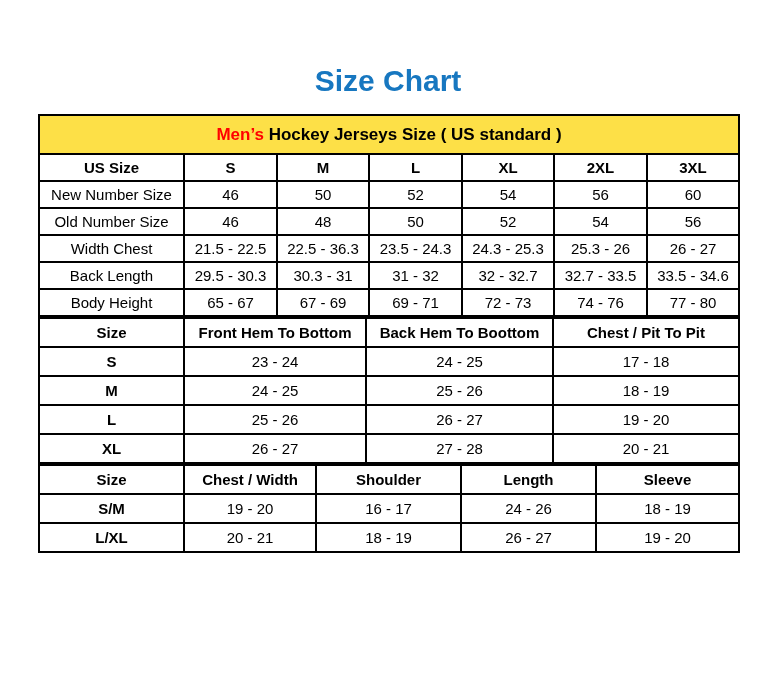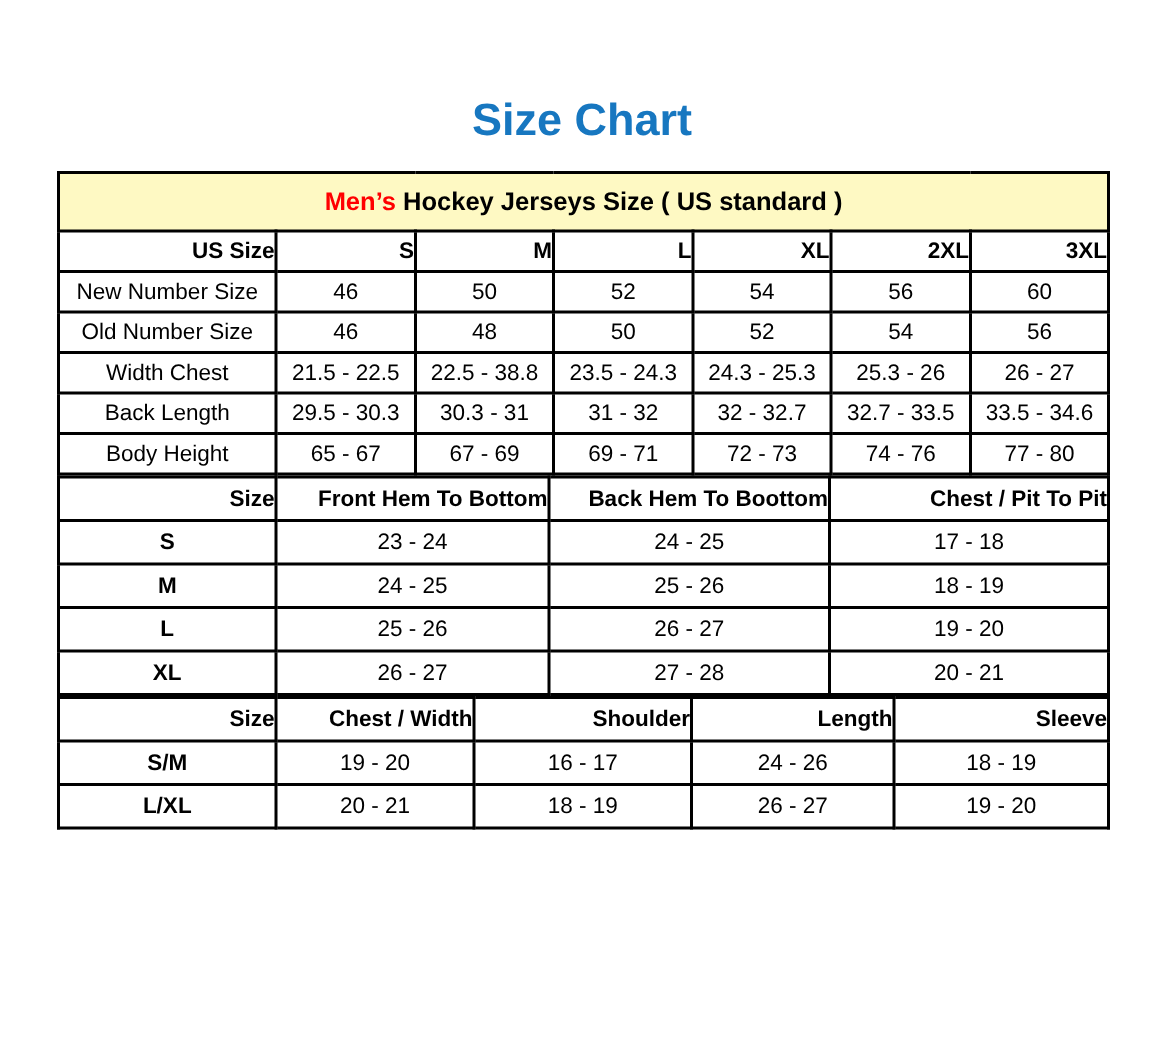--- a/index.html
+++ b/index.html
@@ -41,29 +41,29 @@
   table.tbl td, table.tbl th {
     border: 2px solid #000000;
     padding: 0;
     text-align: center;
     vertical-align: middle;
     font-size: 15px;
     overflow: hidden;
     white-space: nowrap;
   }
   tr.banner td {
-    background: #fef9c3;
+    background: #fde047;
     font-weight: bold;
     font-size: 17px;
   }
   .mens tr.banner td   { height: 37px; }
   .womens tr.banner td { height: 35px; }
   .youth tr.banner td  { height: 28px; }
   .accent { color: #ff0000; }
-  tr.head th { font-weight: bold; text-align: right; }
+  tr.head th { font-weight: bold; }
   .mens tr   { height: 27px; }
   .womens tr { height: 29px; }
   .youth tr  { height: 29px; }
   td.label-bold { font-weight: bold; }
   .squiggle {
     text-decoration-style: wavy;
     text-decoration-color: #cc0000;
     text-decoration-thickness: 1px;
     text-underline-offset: 3px;
   }
@@ -114,21 +114,21 @@
           <td>46</td>
           <td>48</td>
           <td>50</td>
           <td>52</td>
           <td>54</td>
           <td>56</td>
         </tr>
         <tr>
           <td>Width Chest</td>
           <td>21.5 - 22.5</td>
-          <td>22.5 - 38.8</td>
+          <td>22.5 - 36.3</td>
           <td>23.5 - 24.3</td>
           <td>24.3 - 25.3</td>
           <td>25.3 - 26</td>
           <td>26 - 27</td>
         </tr>
         <tr>
           <td>Back Length</td>
           <td>29.5 - 30.3</td>
           <td>30.3 - 31</td>
           <td>31 - 32</td>

